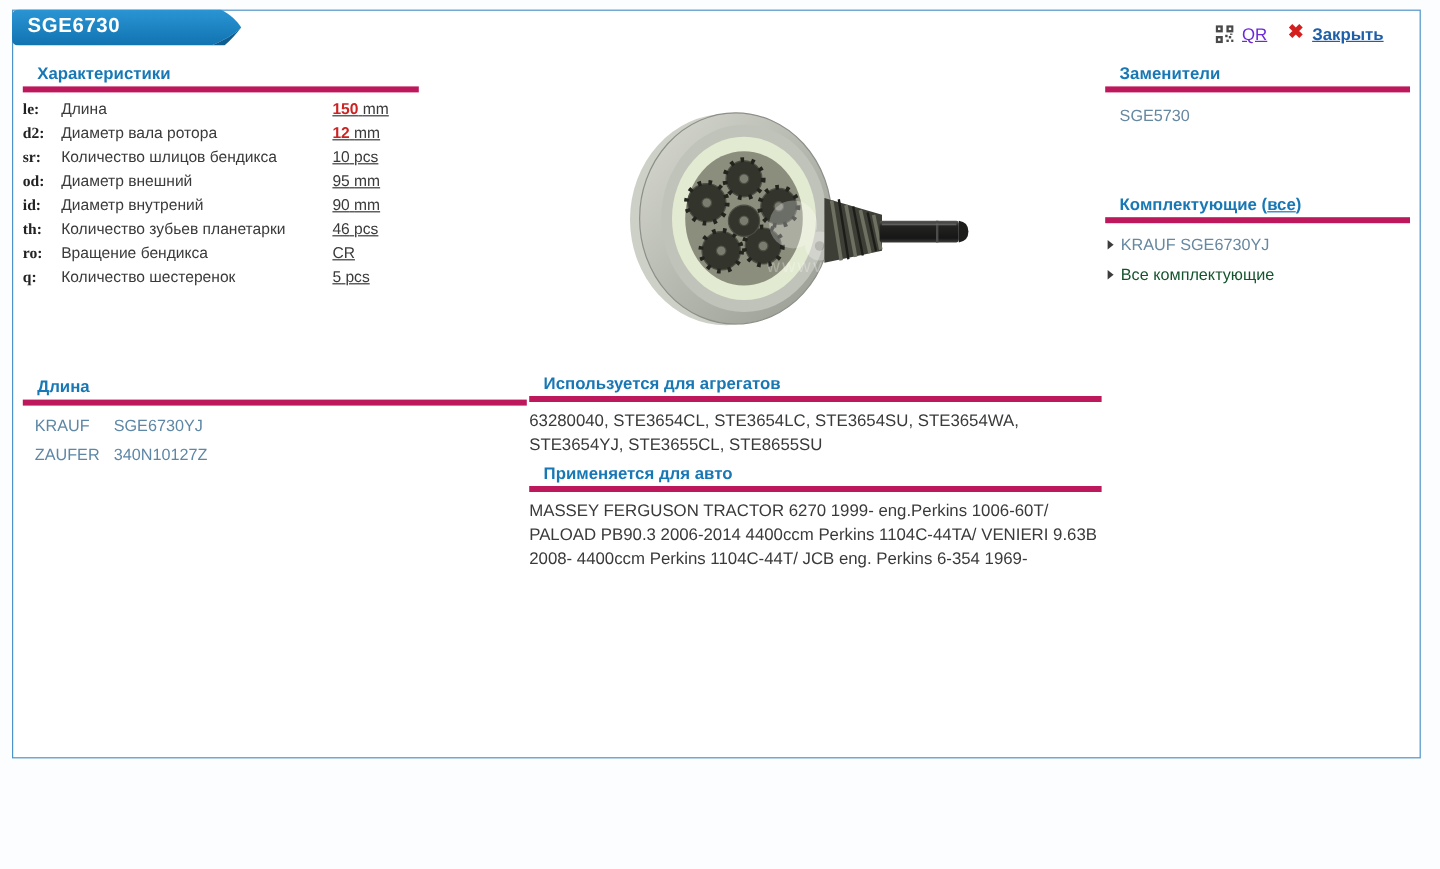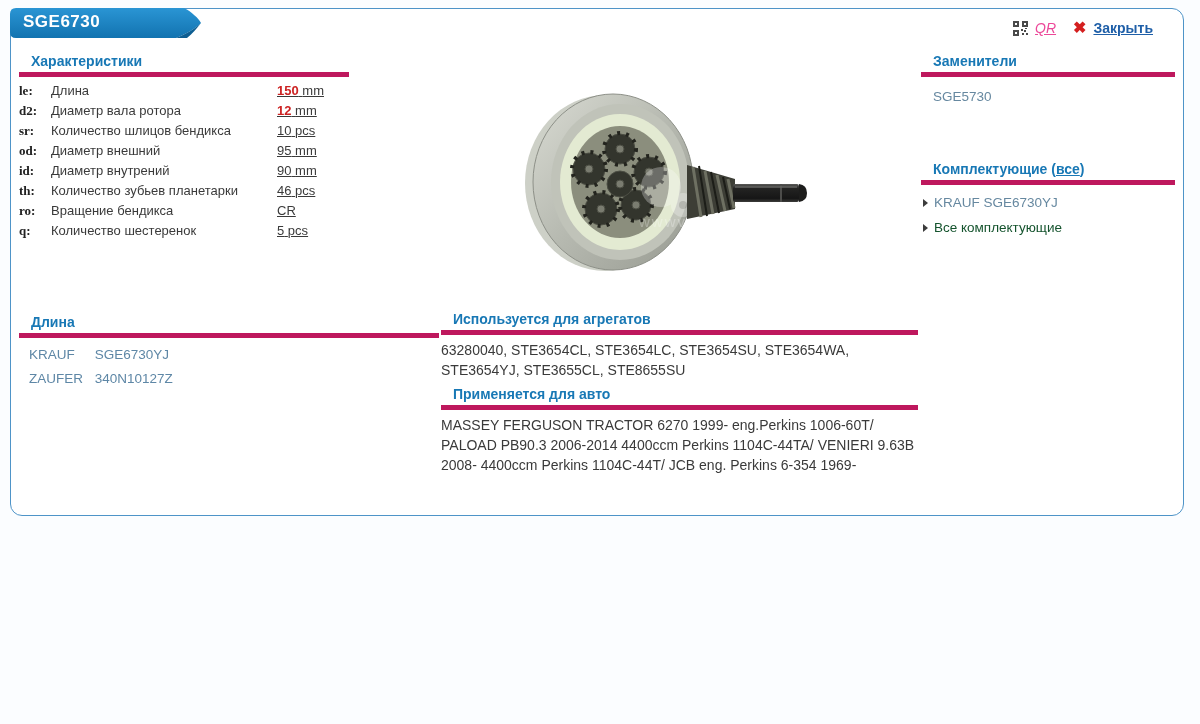--- a/index.html
+++ b/index.html
@@ -1,30 +1,30 @@
 <!DOCTYPE html>
 <html><head>
 <meta charset="utf-8">
 <style>
   * { margin:0; padding:0; box-sizing:border-box; }
   html,body { width:1200px; height:724px; background:#fbfdff; font-family:"Liberation Sans", sans-serif; overflow:hidden; }
   .page {
-    position:absolute; left:10px; top:8px; width:1174px; height:508px;
-    background:#ffffff; border:1px solid #4e94c8; border-radius:12px;
+    position:absolute; left:10px; top:8px; width:1174px; height:624px;
+    background:#ffffff; border:1px solid #4e94c8; border-radius:0;
   }
   
   .ribbon { position:absolute; left:-1px; top:-1px; width:192px; height:30px; }
   .ribbon-label {
     position:absolute; left:13px; top:4px; color:#ffffff; font-size:17px; font-weight:bold;
     letter-spacing:0.5px;
   }
   
   .toplinks { position:absolute; top:11px; right:30px; display:flex; align-items:center; gap:7px; font-size:14px; }
   .toplinks a { text-decoration:underline; cursor:pointer; }
-  .qr-link { color:#ec4899;font-style:italic; }
+  .qr-link { color:#6d28d9; }
   .close-link { color:#1f5fa8; font-weight:bold; }
   .x-icon { color:#d41f1f; font-weight:bold; font-size:16px; line-height:1; margin-left:10px; }
   
   .sec-title {
     color:#1878b5; font-size:14px; font-weight:bold; padding:0 0 3px 12px;
     border-bottom:5px solid #be185d; white-space:nowrap;
   }
   .sec-title a { color:#1878b5; }
   
   .chars { position:absolute; left:8px; top:44px; width:330px; }

